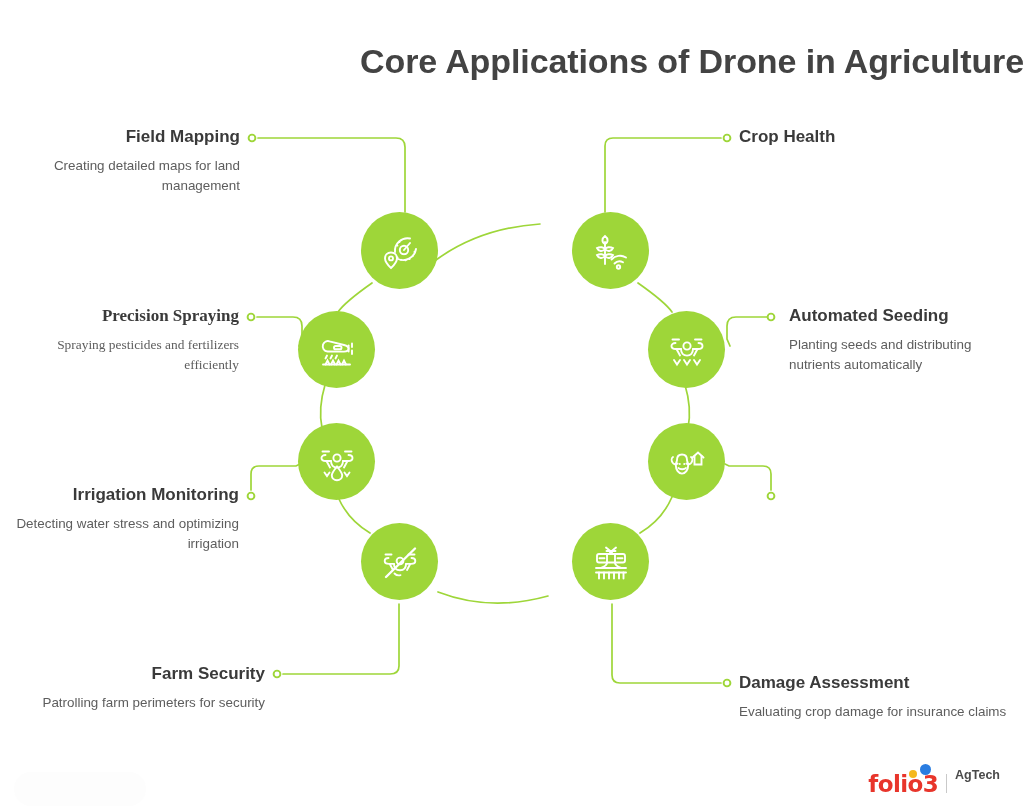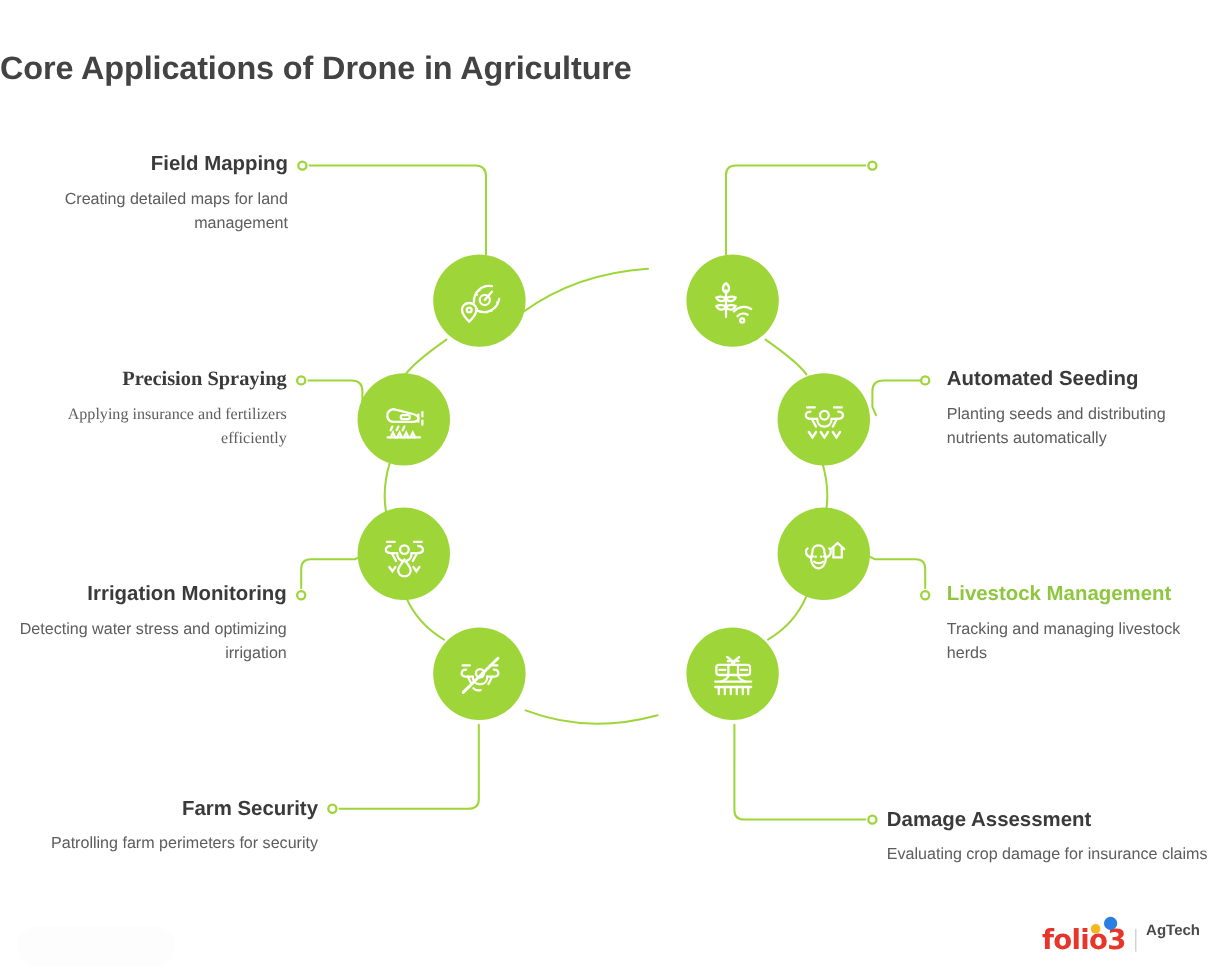--- a/index.html
+++ b/index.html
@@ -18,22 +18,22 @@
     left: 14px; top: 772px;
     width: 132px; height: 34px;
     background: #fdfdfd;
     border-radius: 22px;
   }
 
   
   .title {
     position: absolute;
     left: 0; top: 42px; width: 1024px;
-    text-align: left;
-    font-size: 27px;
+    text-align: right;
+    font-size: 34px;
     font-weight: bold;
     color: #434343;
     letter-spacing: -0.1px;
   }
 
   
   .ring-svg { position: absolute; left: 0; top: 0; width: 1024px; height: 812px; }
 
   
   .bubble {
@@ -270,41 +270,38 @@
       <path d="M35.5 33.5 L35.5 39.5"></path>
     </svg>
   </div>
 
   <div class="item left" style="right:784px; top:124px; width:260px;">
     <div class="head">Field Mapping</div>
     <div class="desc">Creating detailed maps for land management</div>
   </div>
 
   <div class="item right" style="left:739px; top:124px; width:260px;">
+    <div class="head">Crop Health</div>
   </div>
 
   <div class="item left" style="right:785px; top:303px; width:230px;font-family:Liberation Serif, serif;">
     <div class="head">Precision Spraying</div>
-    <div class="desc">Applying insurance and fertilizers efficiently</div>
+    <div class="desc">Spraying pesticides and fertilizers efficiently</div>
   </div>
 
   <div class="item left" style="right:785px; top:482px; width:230px;">
     <div class="head">Irrigation Monitoring</div>
     <div class="desc">Detecting water stress and optimizing irrigation</div>
   </div>
 
   <div class="item right" style="left:789px; top:303px; width:200px;">
     <div class="head">Automated Seeding</div>
     <div class="desc">Planting seeds and distributing nutrients automatically</div>
   </div>
 
-  <div class="item right accent" style="left:789px; top:482px; width:210px;">
-    <div class="head">Livestock Management</div>
-    <div class="desc">Tracking and managing livestock herds</div>
-  </div>
 
   <div class="item left" style="right:759px; top:661px; width:250px;">
     <div class="head">Farm Security</div>
     <div class="desc">Patrolling farm perimeters for security</div>
   </div>
 
   <div class="item right" style="left:739px; top:670px; width:270px;">
     <div class="head">Damage Assessment</div>
     <div class="desc">Evaluating crop damage for insurance claims</div>
   </div>

